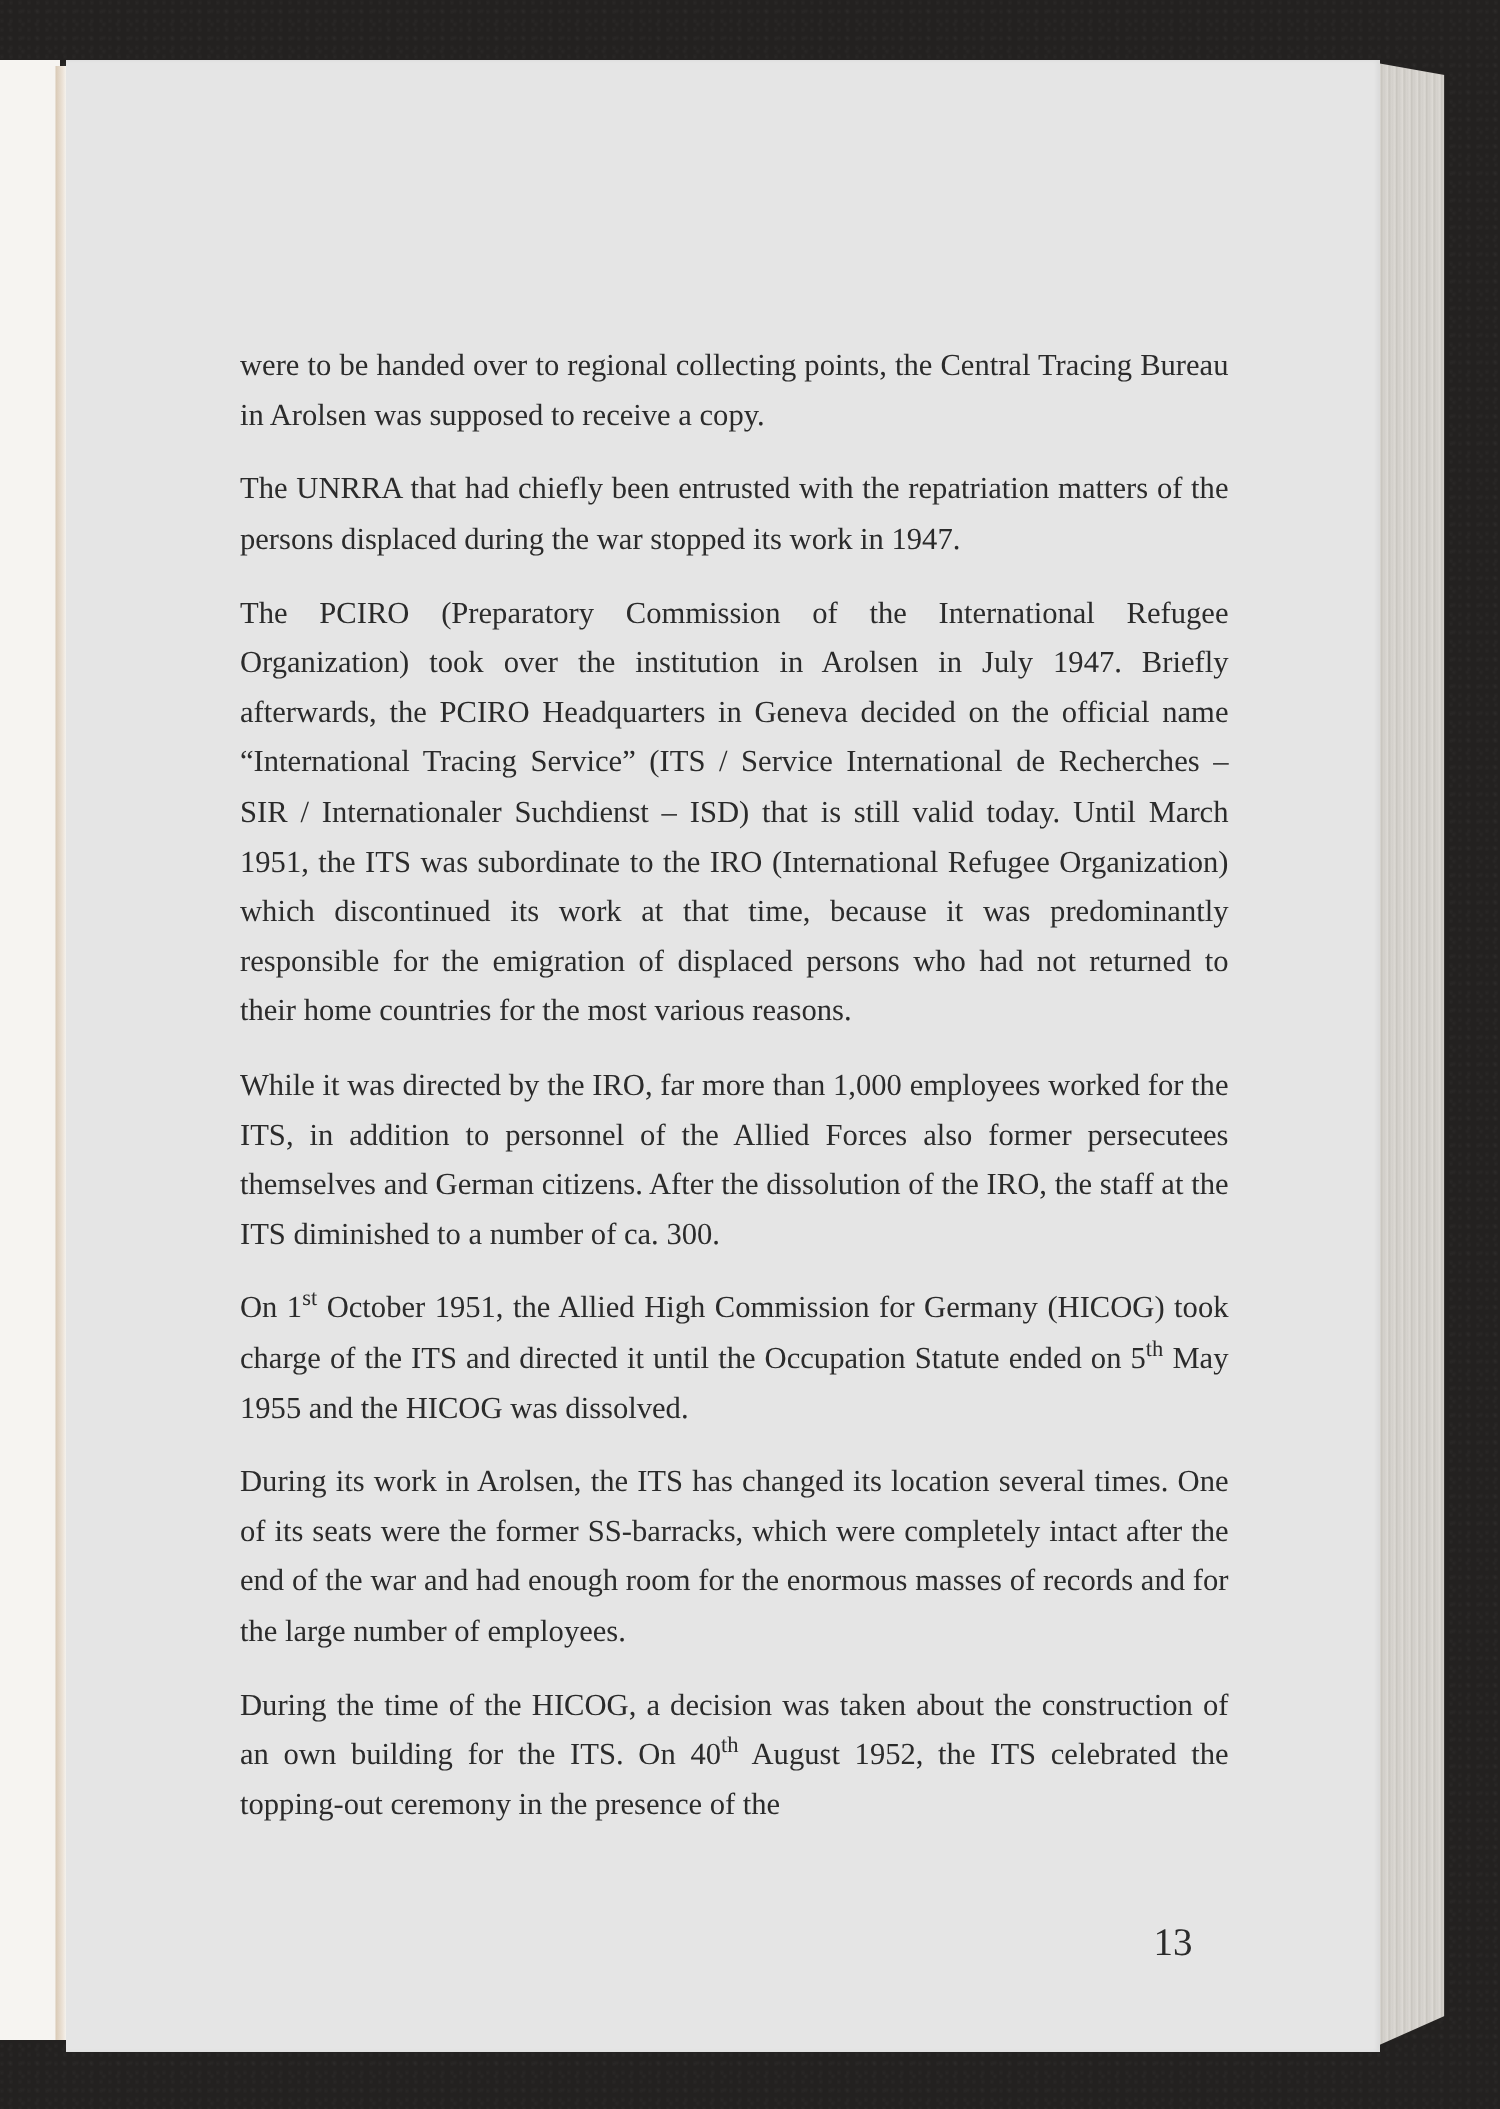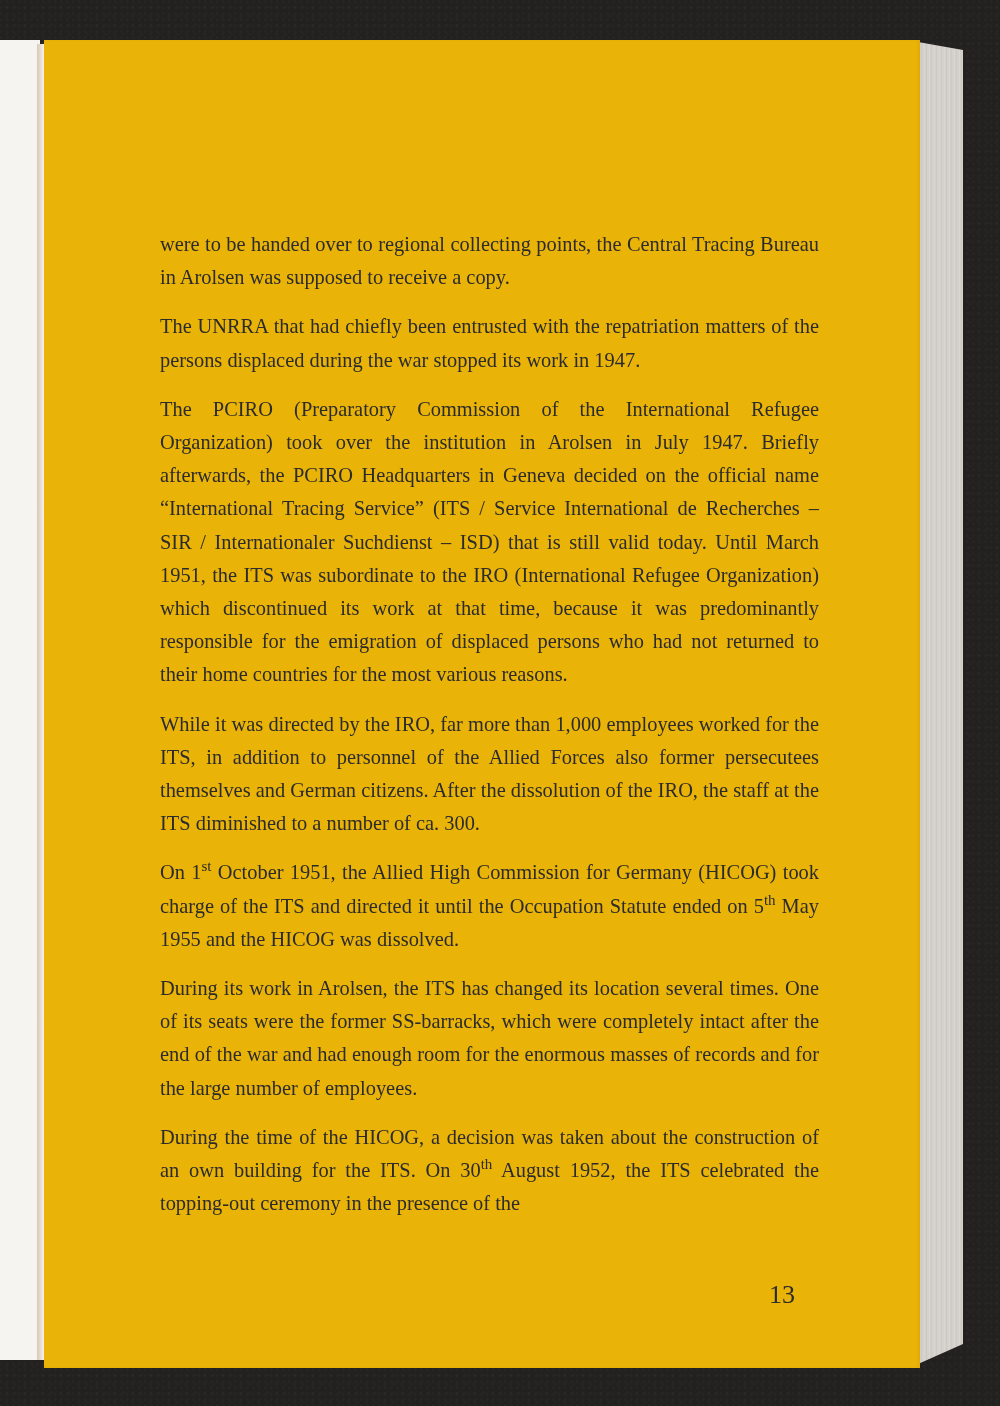--- a/index.html
+++ b/index.html
@@ -19,21 +19,21 @@
     position: absolute; left: 37px; top: 44px; width: 8px; height: 1316px;
     background: linear-gradient(to right, #d9c9b5, #ece3d8 60%, #f9f8f6);
   }
   .page-stack {
     position: absolute; left: 918px; top: 42px; width: 45px; height: 1322px;
     background: repeating-linear-gradient(to right, #d2cfca 0, #dcd9d4 2px, #c9c6c0 3px, #d8d5d0 5px);
     clip-path: polygon(0 0, 100% 8px, 100% 1302px, 0 100%);
   }
   .page {
     position: absolute; left: 44px; top: 40px; width: 876px; height: 1328px;
-    background: #eab308;
+    background: #e5e5e5;
     box-shadow: inset -2px 0 3px rgba(0,0,0,0.05);
   }
   .text-block {
     position: absolute; left: 116px; top: 188px; width: 659px;
     font-family: "Liberation Serif", serif;
     font-size: 20.4px; line-height: 33.2px; color: #2b2b2b;
     text-align: justify;
   }
   .para { margin: 0 0 0 0; text-indent: 0; }
   .para + .para { margin-top: 16px; }
@@ -51,16 +51,16 @@
 <div class="page-stack"></div>
 
 <div class="page">
   <div class="text-block">
     <p class="para">were to be handed over to regional collecting points, the Central Tracing Bureau in Arolsen was supposed to receive a copy.</p>
     <p class="para">The UNRRA that had chiefly been entrusted with the repatriation matters of the persons displaced during the war stopped its work in 1947.</p>
     <p class="para">The PCIRO (Preparatory Commission of the International Refugee Organization) took over the institution in Arolsen in July 1947. Briefly afterwards, the PCIRO Headquarters in Geneva decided on the official name “International Tracing Service” (ITS / Service International de Recherches – SIR / Internationaler Suchdienst – ISD) that is still valid today. Until March 1951, the ITS was subordinate to the IRO (International Refugee Organization) which discontinued its work at that time, because it was predominantly responsible for the emigration of displaced persons who had not returned to their home countries for the most various reasons.</p>
     <p class="para">While it was directed by the IRO, far more than 1,000 employees worked for the ITS, in addition to personnel of the Allied Forces also former persecutees themselves and German citizens. After the dissolution of the IRO, the staff at the ITS diminished to a number of ca. 300.</p>
     <p class="para"><span>On 1</span><sup>st</sup><span> October 1951, the Allied High Commission for Germany (HICOG) took charge of the ITS and directed it until the Occupation Statute ended on 5</span><sup>th</sup><span> May 1955 and the HICOG was dissolved.</span></p>
     <p class="para">During its work in Arolsen, the ITS has changed its location several times. One of its seats were the former SS-barracks, which were completely intact after the end of the war and had enough room for the enormous masses of records and for the large number of employees.</p>
-    <p class="para"><span>During the time of the HICOG, a decision was taken about the construction of an own building for the ITS. On 30</span><sup>th</sup><span> August 1952, the ITS celebrated the topping-out ceremony in the presence of the</span></p>
+    <p class="para"><span>During the time of the HICOG, a decision was taken about the construction of an own building for the ITS. On 40</span><sup>th</sup><span> August 1952, the ITS celebrated the topping-out ceremony in the presence of the</span></p>
   </div>
   <div class="page-number">13</div>
 </div>
 
 </body></html>

